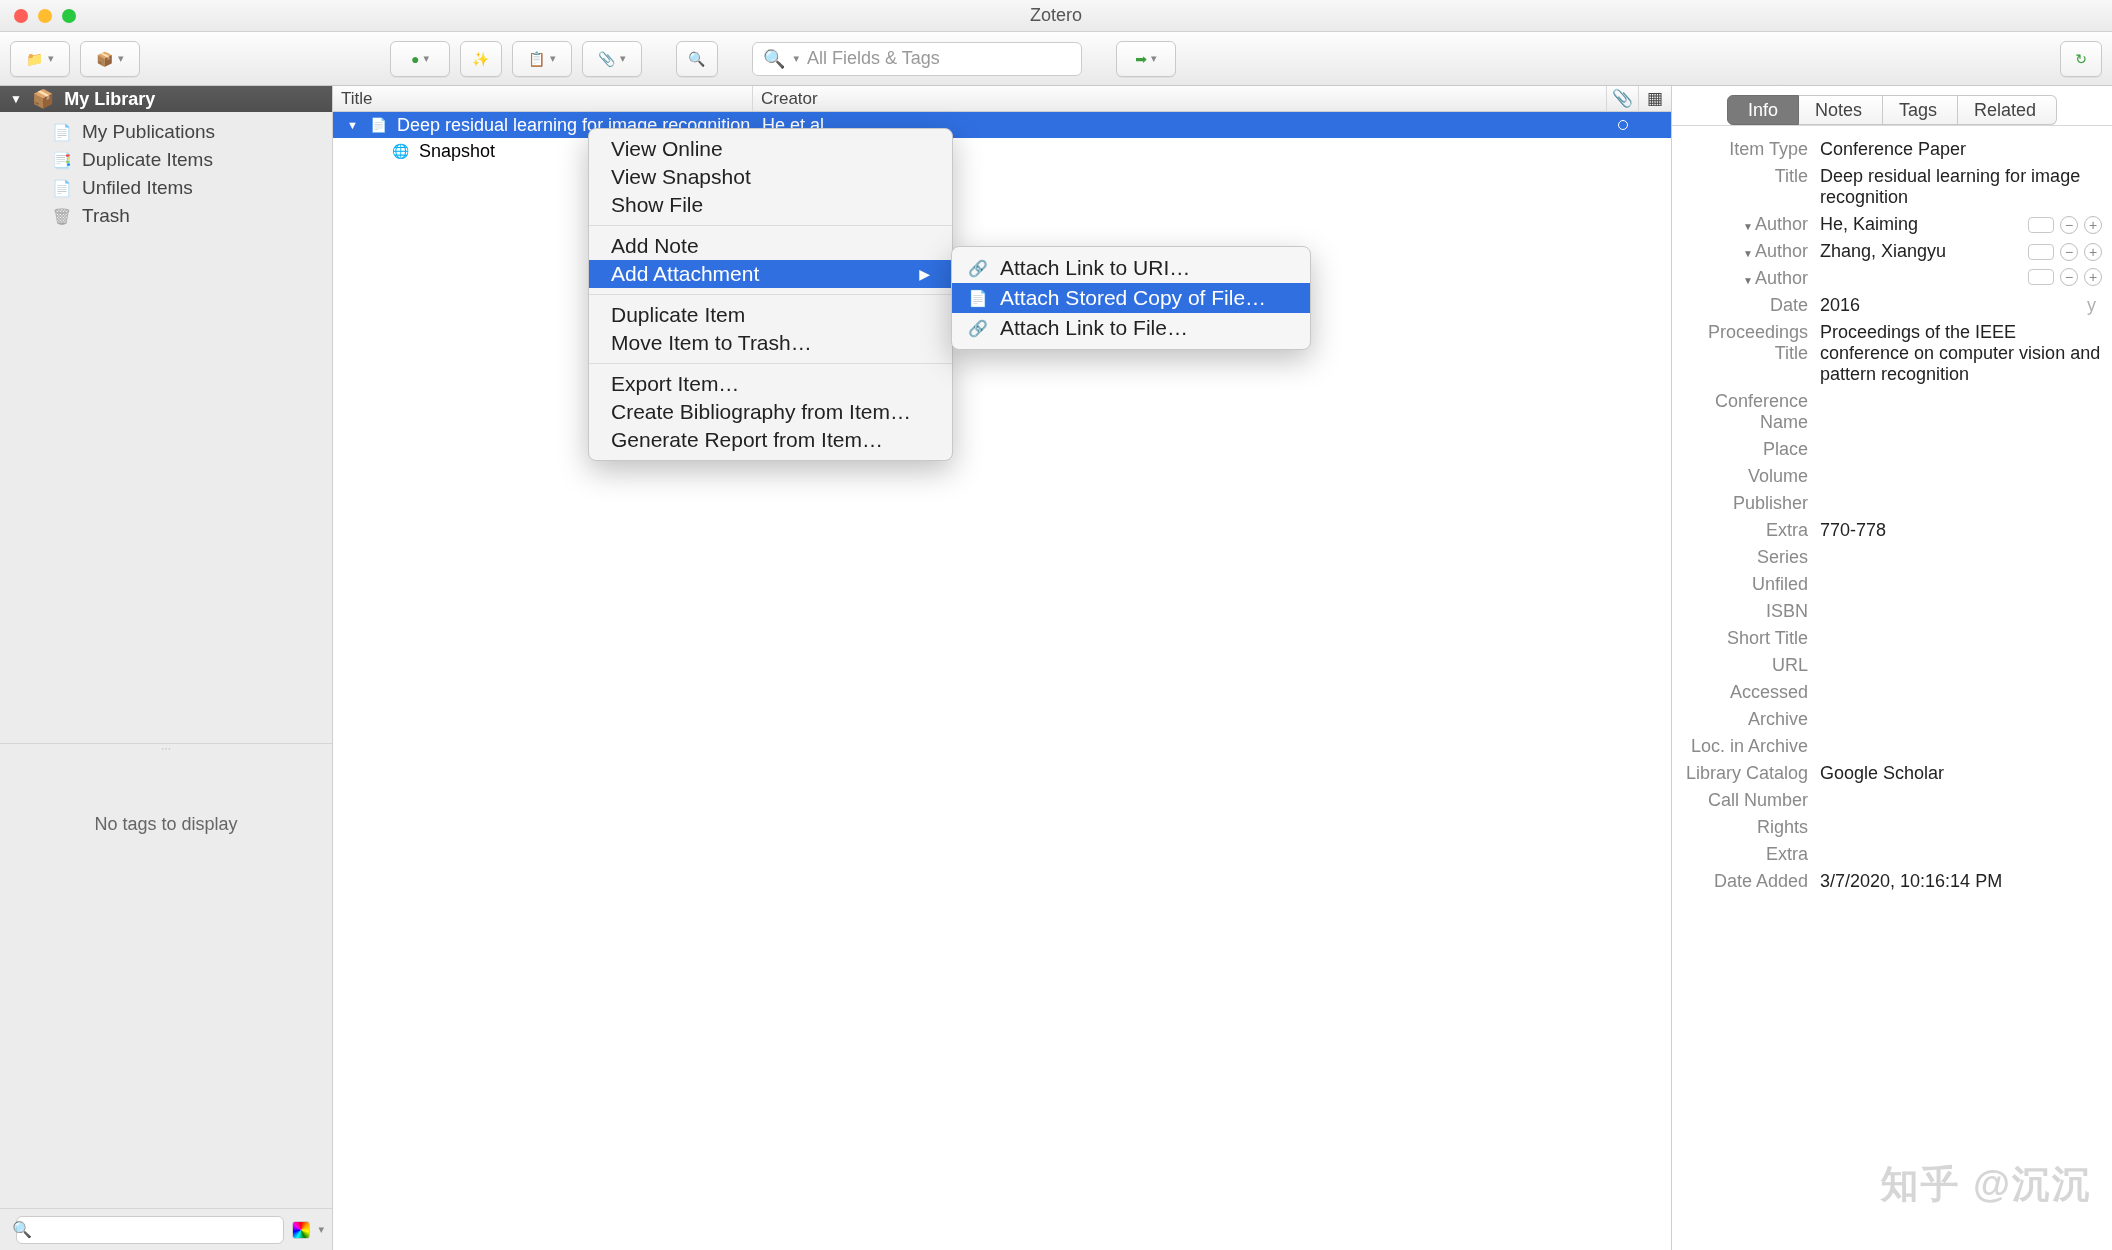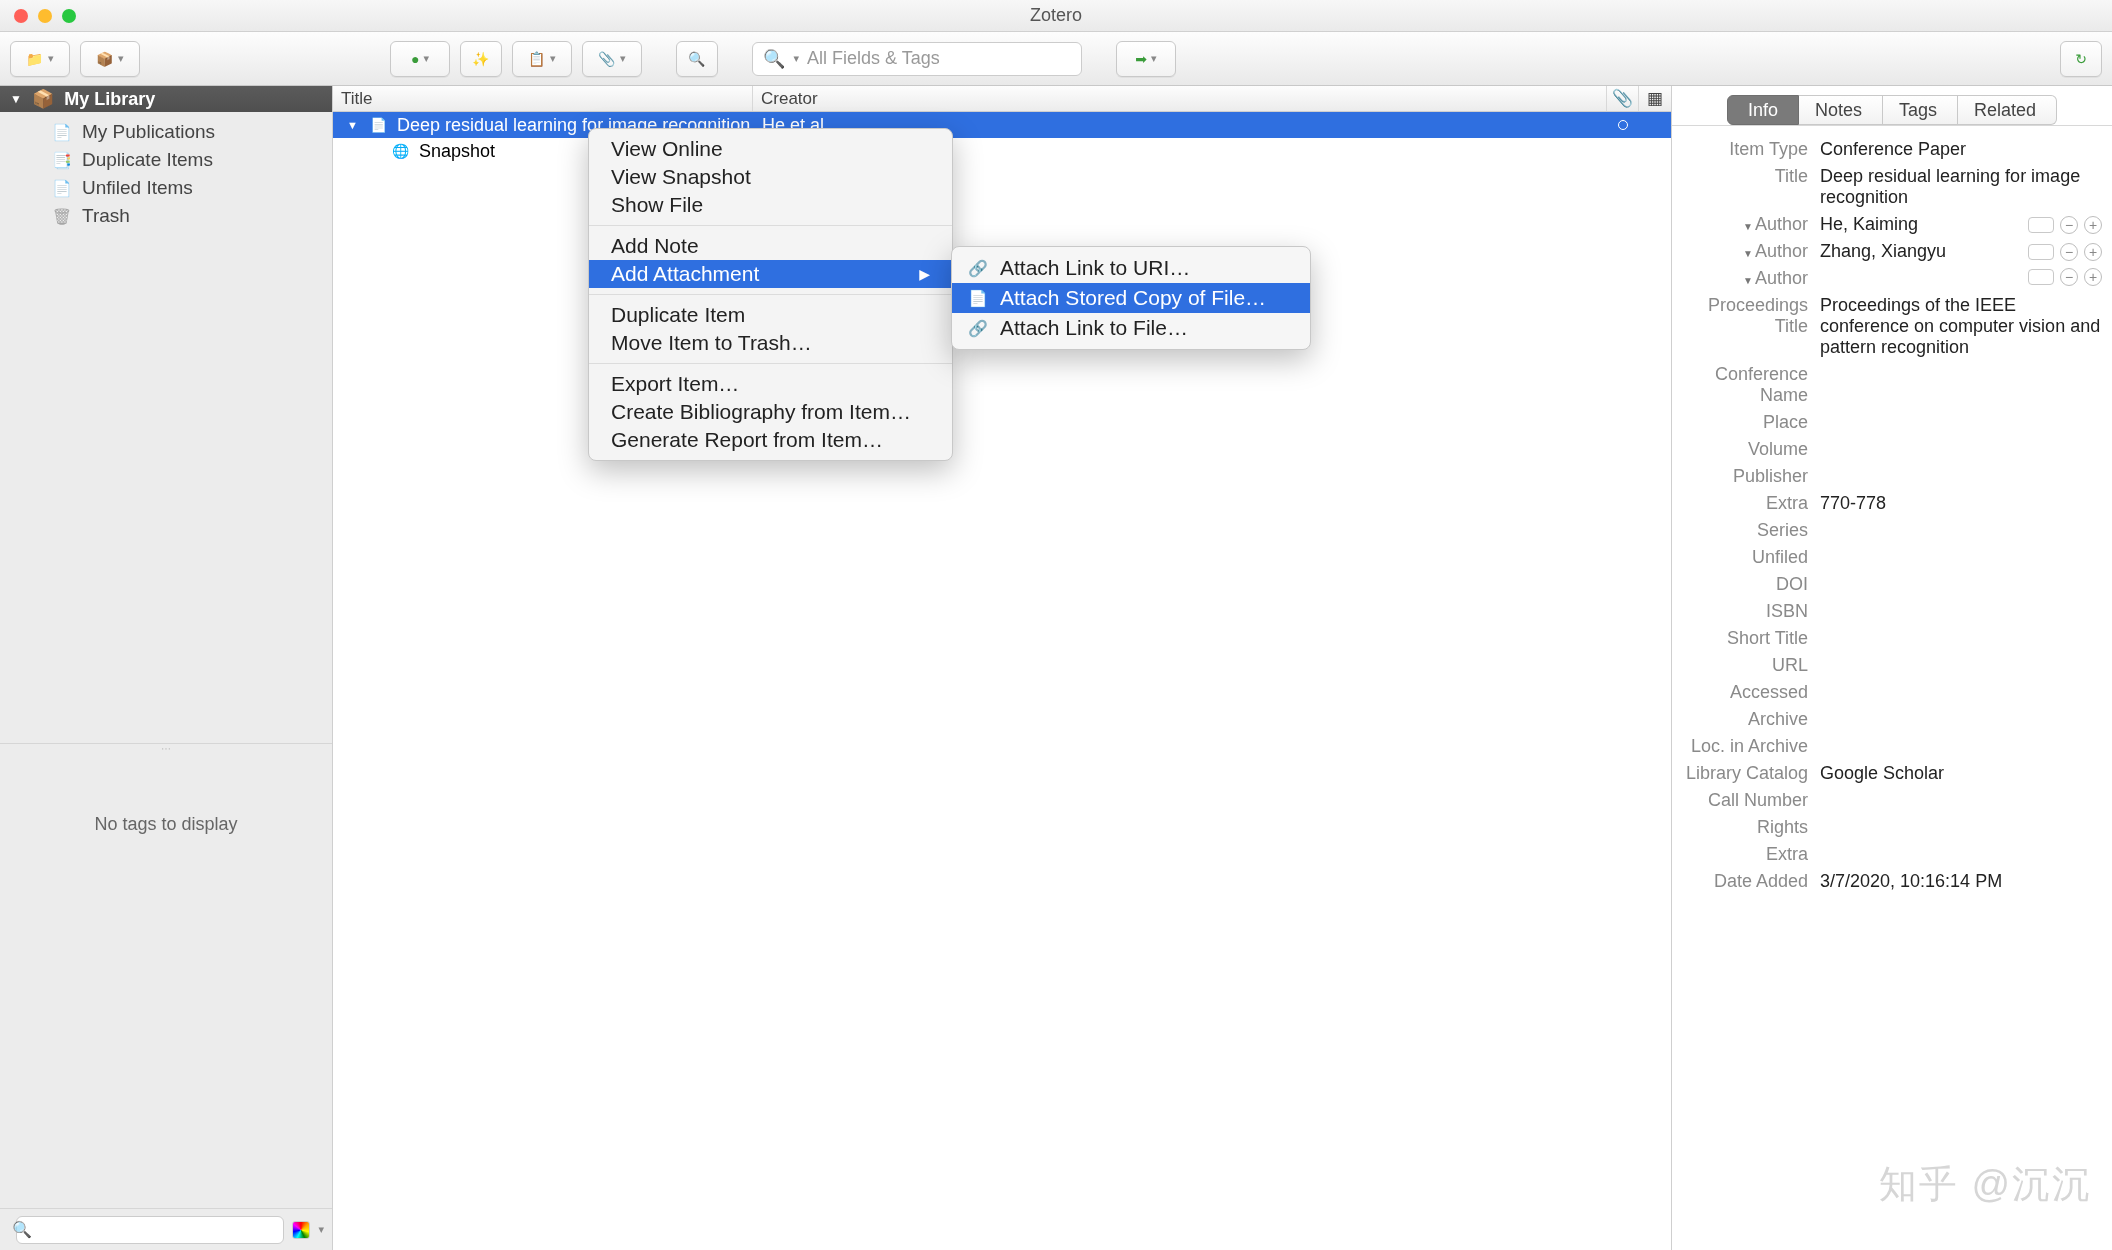--- a/index.html
+++ b/index.html
@@ -68,21 +68,21 @@
 .tab:not(:first-child){ border-left:none;padding-left:16px;}
 .tab.active { background:#7a7a7a; color:#fff; border-color:#6f6f6f;}
 .fields { padding:10px 10px 21px 4px; font-size:18px; color:#333; overflow:auto; flex:1;}
 .frow { display:flex; align-items:flex-start; padding:3px 0; gap:12px;}
 .flabel { width:132px; text-align:right; color:#8a8a8a;}
 .fval { flex:1; color:#222;}
 .frow .tri { font-size:10px; color:#777; margin-right:2px;}
 .ctl { display:flex; gap:6px; align-items:center;}
 .pill { width:26px; height:16px; border:1px solid #c9c9c9; border-radius:4px; display:inline-block;}
 .circ { width:18px; height:18px; border:1px solid #bdbdbd; border-radius:50%; display:inline-flex; align-items:center; justify-content:center; font-size:14px; color:#888;}
-.watermark{ position:absolute; right:20px; bottom:40px; font-size:38px; color:#d6d6d6; letter-spacing:2px; pointer-events:none;}
+.watermark{ position:absolute; right:20px; bottom:40px; font-size:38px; color:#d6d6d6; letter-spacing:2px; pointer-events:none;font-weight:bold;}
 </style>
 </head>
 <body>
 
 <div class="titlebar">
   <div class="traffic">
     <span class="tl-close"></span>
     <span class="tl-min"></span>
     <span class="tl-max"></span>
   </div>
@@ -309,20 +309,27 @@
           <div class="fval" style="display:flex;justify-content:space-between;gap:8px">
             <span></span>
             <span class="ctl">
               <span class="pill"></span>
               <span class="circ">−</span>
               <span class="circ">+</span>
             </span>
           </div>
         </div>
         <div class="frow">
+          <div class="flabel">Date</div>
+          <div class="fval" style="display:flex;justify-content:space-between;gap:8px">
+            <span>2016</span>
+            <span style="float:right;color:#b0b0b0;padding-right:6px">y</span>
+          </div>
+        </div>
+        <div class="frow">
           <div class="flabel">Proceedings Title</div>
           <div class="fval" style="display:flex;justify-content:flex-end;gap:8px">
             <span>Proceedings of the IEEE conference on computer vision and pattern recognition</span>
           </div>
         </div>
         <div class="frow">
           <div class="flabel">Conference Name</div>
           <div class="fval" style="display:flex;justify-content:space-between;gap:8px">
             <span></span>
           </div>
@@ -357,26 +364,20 @@
             <span></span>
           </div>
         </div>
         <div class="frow">
           <div class="flabel">Unfiled</div>
           <div class="fval" style="display:flex;justify-content:space-between;gap:8px">
             <span></span>
           </div>
         </div>
         <div class="frow">
-          <div class="flabel">DOI</div>
-          <div class="fval" style="display:flex;justify-content:space-between;gap:8px">
-            <span></span>
-          </div>
-        </div>
-        <div class="frow">
           <div class="flabel">ISBN</div>
           <div class="fval" style="display:flex;justify-content:space-between;gap:8px">
             <span></span>
           </div>
         </div>
         <div class="frow">
           <div class="flabel">Short Title</div>
           <div class="fval" style="display:flex;justify-content:space-between;gap:8px">
             <span></span>
           </div>

